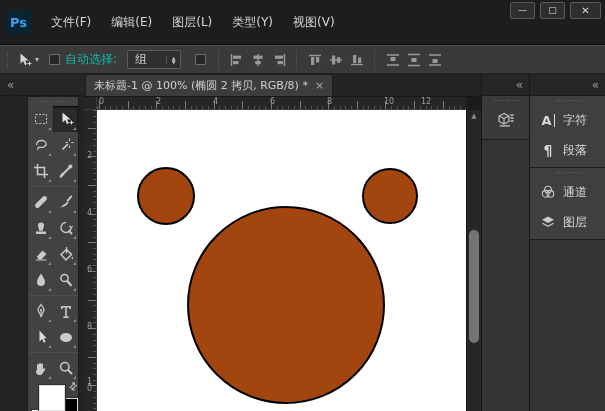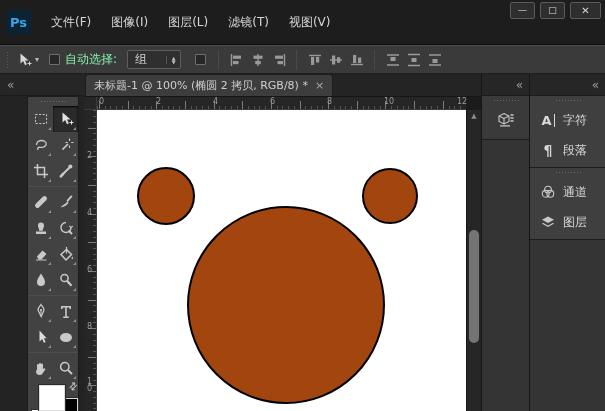--- a/index.html
+++ b/index.html
@@ -15,21 +15,21 @@
   .wincontrols { position:absolute; top:2px; right:4px; display:flex; gap:5px; }
   .winbtn { min-width:25px; height:17px; background:#2E2E2E; border:1px solid #5A5A5A; border-radius:2px; color:#DADADA; font-size:9px; display:flex; align-items:center; justify-content:center; line-height:1; }
   .winbtn.close { min-width:31px; font-size:10px; }
 
   
   .optionsbar { height:29px; background:#3A3A3A; border-top:1px solid #4B4B4B; border-bottom:1px solid #1E1E1E; display:flex; align-items:center; padding-left:5px; }
   .vgrip { width:4px; height:18px; margin:0 6px 0 1px; background-image:radial-gradient(#5E5E5E 30%, transparent 32%); background-size:3px 3px; }
   .opt-tool { display:flex; align-items:center; margin-right:10px; }
   .opt-caret { color:#B9B9B9; font-size:8px; margin-left:3px; }
   .checkbox { width:11px; height:11px; background:#272727; border:1px solid #6E6E6E; border-radius:1px; margin-right:5px; flex:none; }
-  .opt-label { font-size:12px; color:#86efac; margin-right:10px; white-space:nowrap; }
+  .opt-label { font-size:12px; color:#14b8a6; margin-right:10px; white-space:nowrap; }
   .select { width:54px; height:19px; background:#2F2F2F; border:1px solid #5E5E5E; border-radius:2px; display:flex; align-items:center; margin-right:14px; }
   .select .val { flex:1; font-size:12px; color:#D0D0D0; padding-left:7px; }
   .select .stepper { width:14px; border-left:1px solid #555; display:flex; flex-direction:column; align-items:center; justify-content:center; font-size:5px; color:#BDBDBD; line-height:4px; }
   .opt-sep { width:1px; height:20px; background:#2A2A2A; border-right:1px solid #4A4A4A; margin:0 7px; }
   .align-btn { width:21px; height:19px; display:flex; align-items:center; justify-content:center; border-radius:2px; }
 
   
   .main { display:flex; height:349px; }
   .dock-header { height:22px; display:flex; align-items:center; background:#262626; border-bottom:1px solid #1A1A1A; }
   .collapse { color:#9C9C9C; font-size:12px; line-height:1; }
@@ -97,23 +97,23 @@
 </style>
 </head>
 <body>
 
 <div class="app">
 
   <div class="titlebar">
     <div class="pslogo">Ps</div>
     <nav class="menus">
       <span class="menu-item">文件(F)</span>
-      <span class="menu-item">图像(I)</span>
+      <span class="menu-item">编辑(E)</span>
       <span class="menu-item">图层(L)</span>
-      <span class="menu-item">滤镜(T)</span>
+      <span class="menu-item">类型(Y)</span>
       <span class="menu-item">视图(V)</span>
     </nav>
     <div class="wincontrols">
       <div class="winbtn">—</div>
       <div class="winbtn">□</div>
       <div class="winbtn close">✕</div>
     </div>
   </div>
 
   <div class="optionsbar">
@@ -371,21 +371,21 @@
       </div>
       <div class="docwin">
         <div class="ruler-corner"></div>
         <div class="hruler">
           <span class="rlabel" style="left:2px">0</span>
           <span class="rlabel" style="left:59px">2</span>
           <span class="rlabel" style="left:116px">4</span>
           <span class="rlabel" style="left:173px">6</span>
           <span class="rlabel" style="left:230px">8</span>
           <span class="rlabel" style="left:287px">10</span>
-          <span class="rlabel" style="left:360px">12</span>
+          <span class="rlabel" style="left:324px">12</span>
         </div>
         <div class="vruler">
           <span class="rlabel" style="top:42px">2</span>
           <span class="rlabel" style="top:99px">4</span>
           <span class="rlabel" style="top:156px">6</span>
           <span class="rlabel" style="top:213px">8</span>
           <span class="rlabel" style="top:268px">10</span>
         </div>
         <div class="canvas" style="background: rgb(255, 255, 255);">
             <div class="shape" style="left: 40px; top: 57px; width: 58px; height: 58px; background: rgb(162, 69, 15); border: 2px solid rgb(0, 0, 0);"></div>

